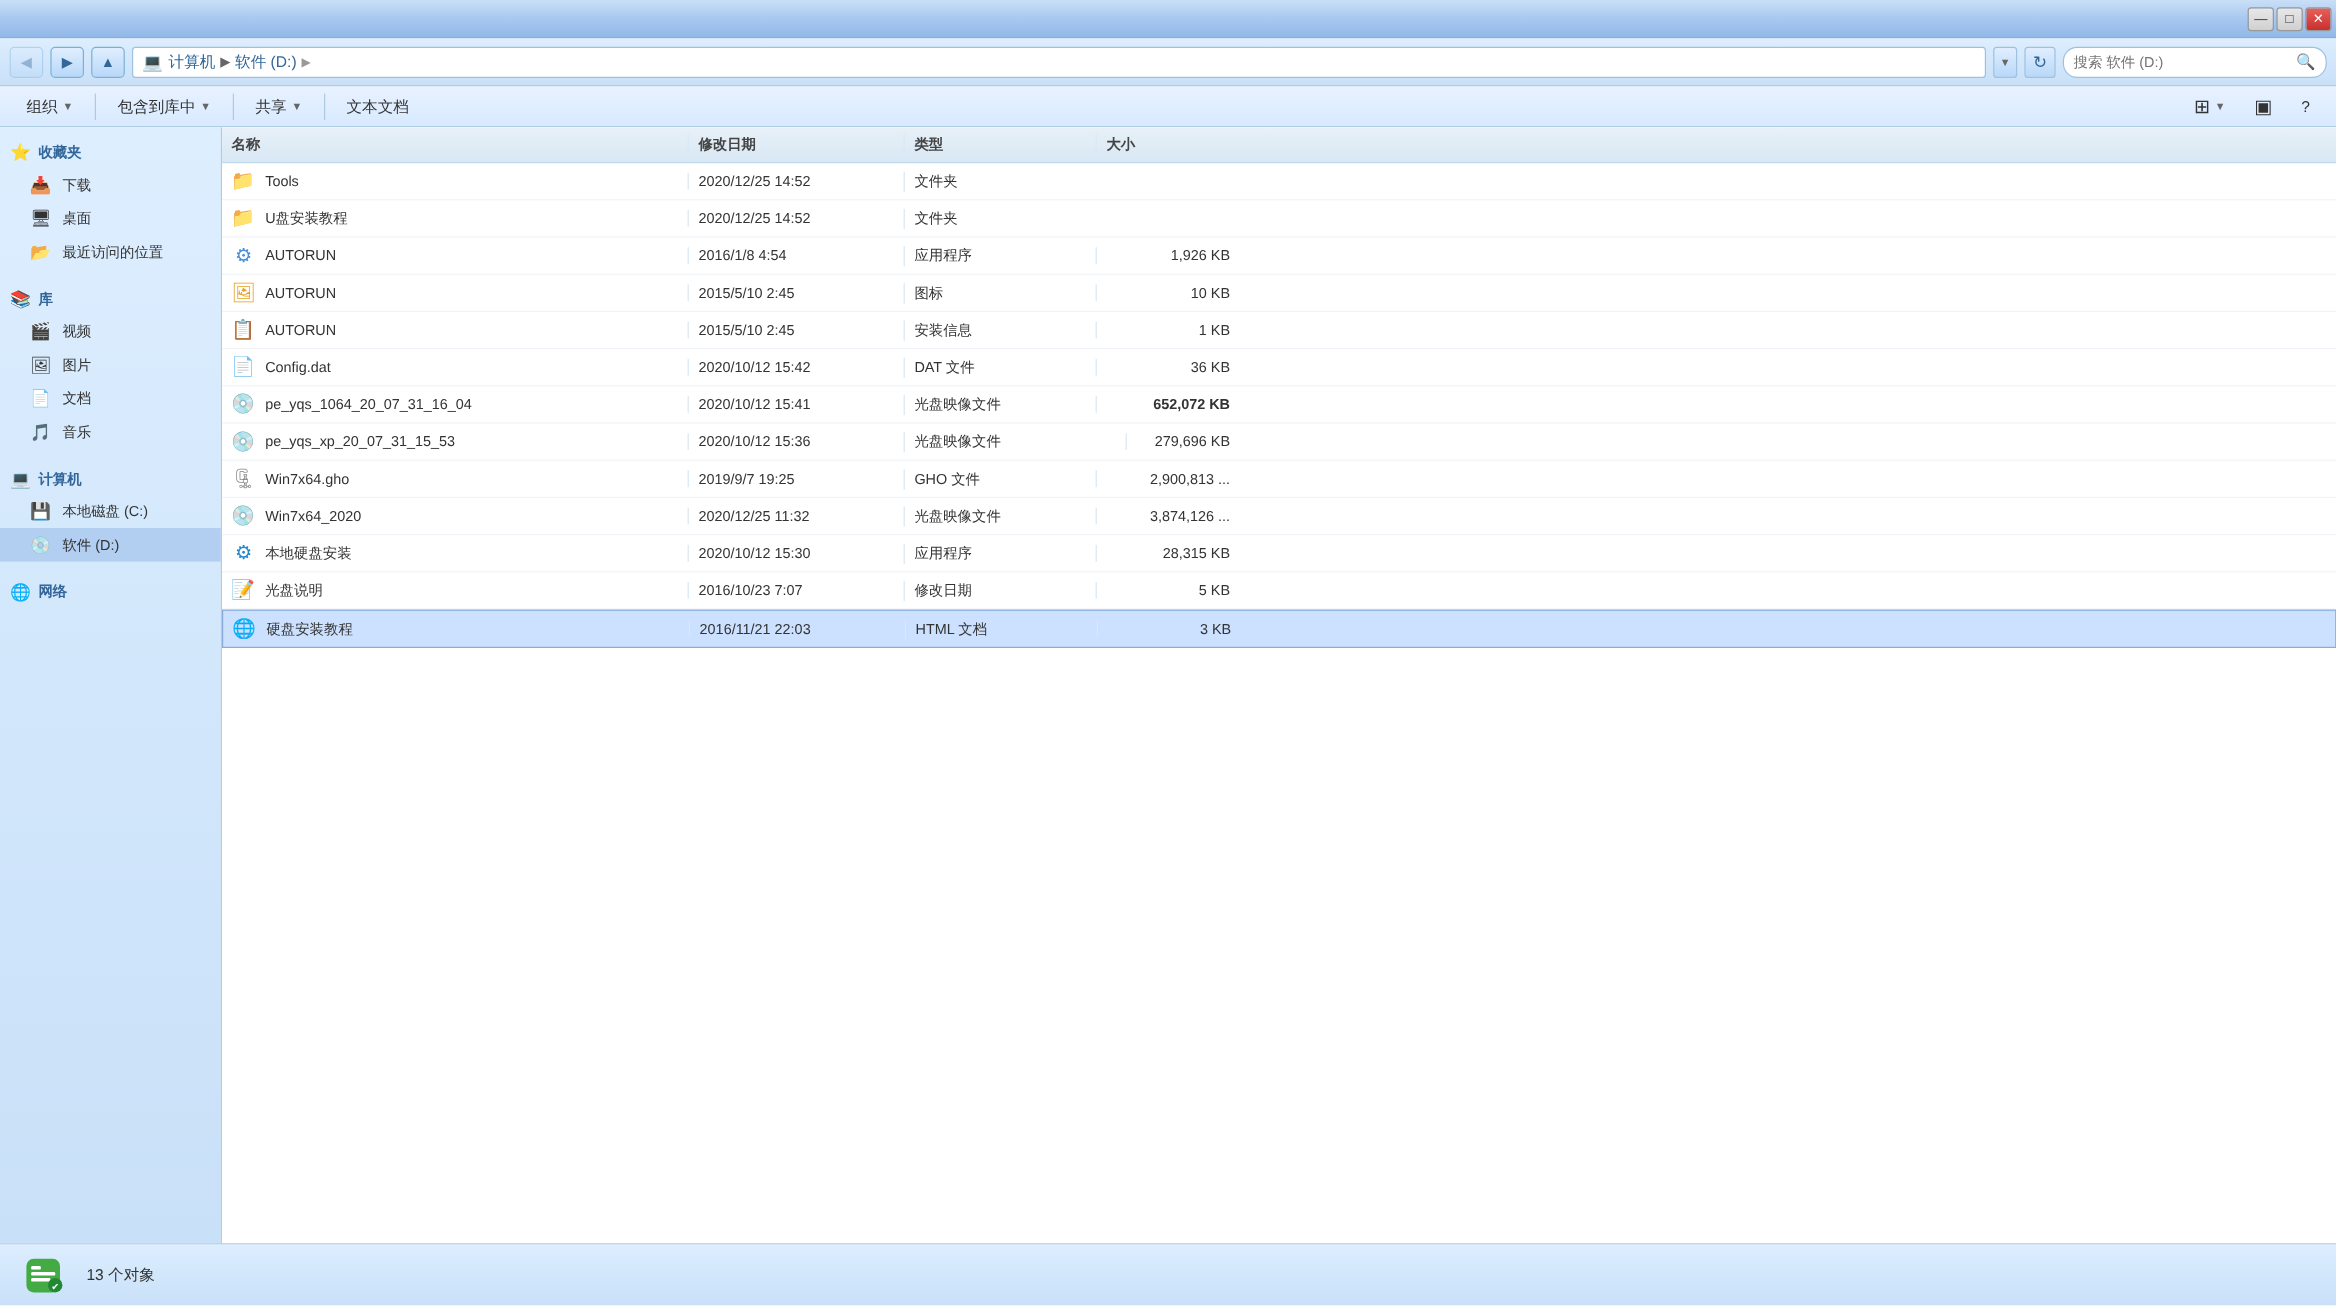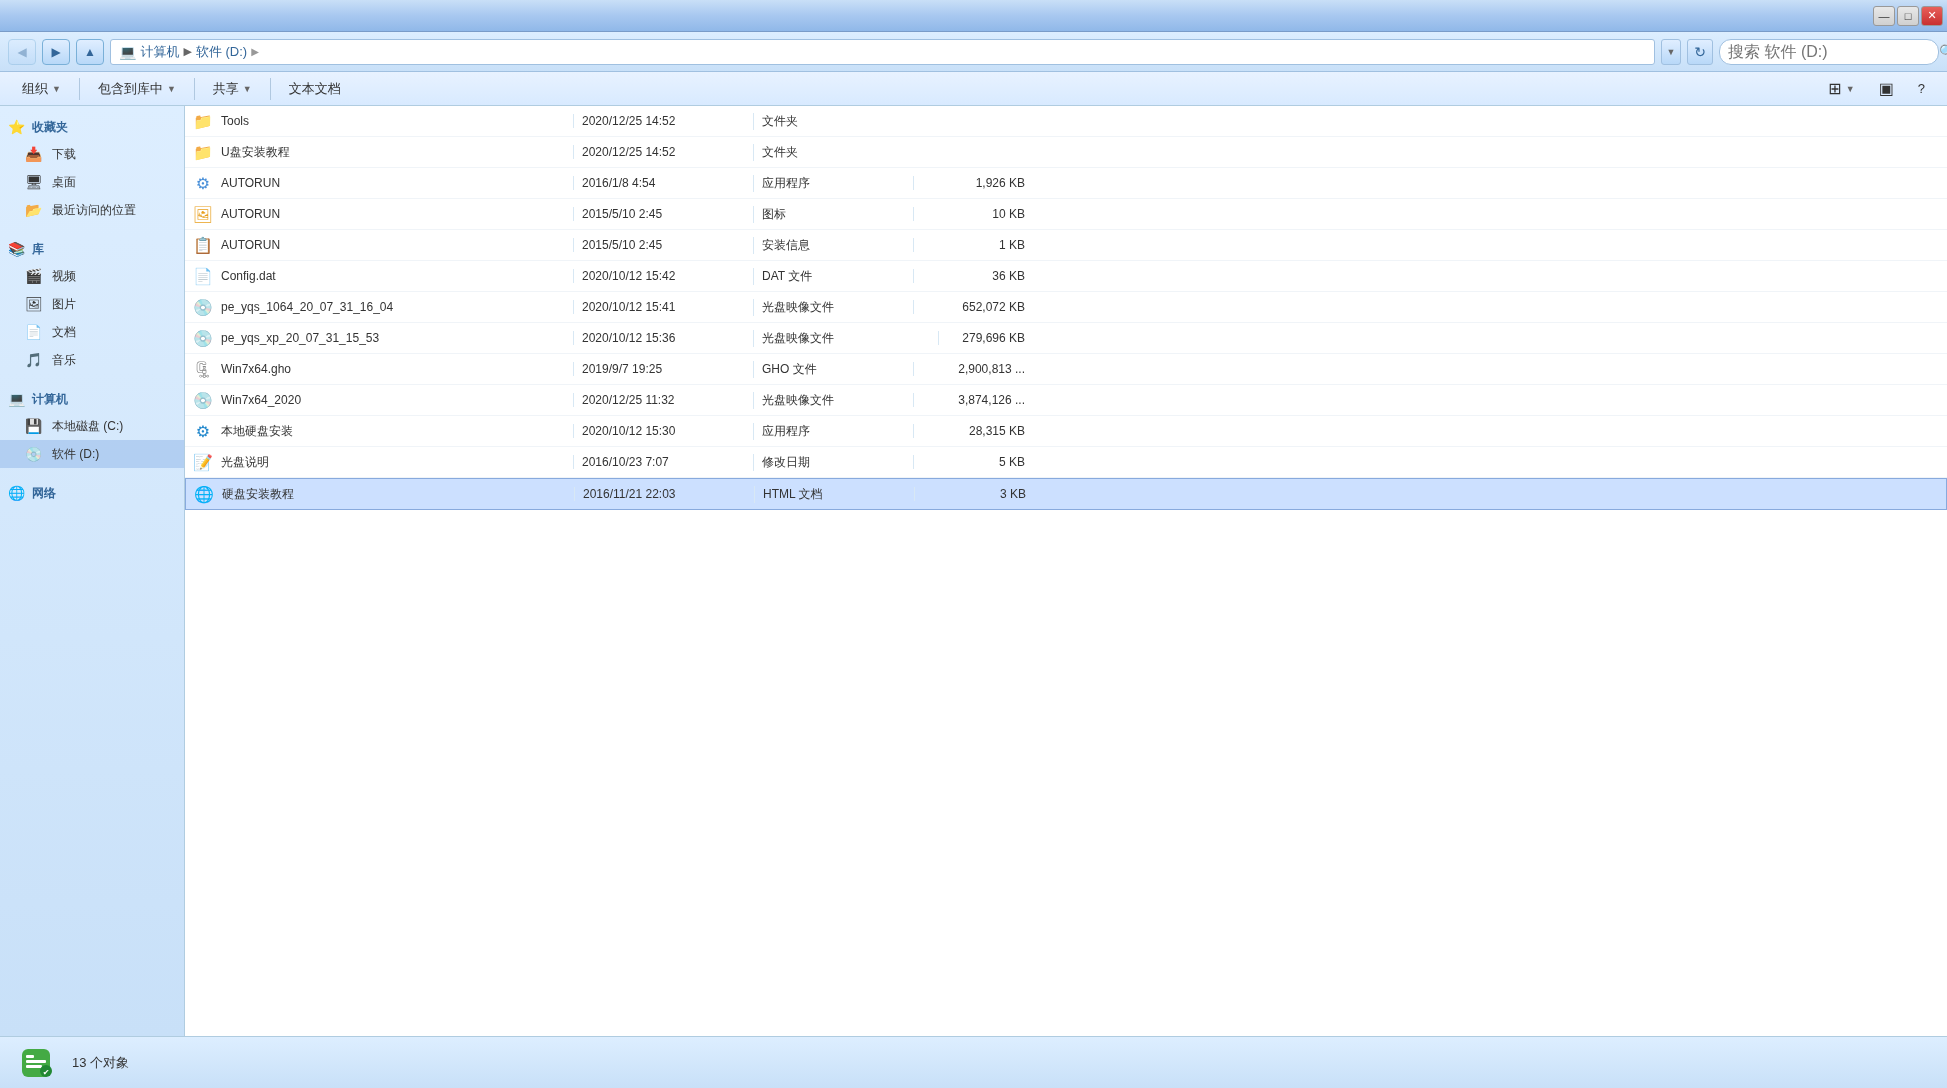--- a/index.html
+++ b/index.html
@@ -132,21 +132,21 @@
       border-radius: 12px;
       display: flex;
       align-items: center;
       padding: 0 8px;
       gap: 4px;
     }
     .search-input {
       border: none;
       outline: none;
       flex: 1;
-      font-size: 16px;
+      font-size: 12px;
       color: #999;
       background: transparent;
     }
     .search-icon {
       color: #666;
       font-size: 13px;
     }
 
     
     .toolbar {
@@ -465,20 +465,34 @@
     <div class="sidebar-section">
       <div class="sidebar-section-header">
         <span class="sidebar-section-icon">🌐</span>
         <span>网络</span>
       </div>
     </div>
   </div>
 
   <div class="file-area">
 
+    <div class="file-list-header">
+      <div class="col-header">
+        <span>名称</span>
+      </div>
+      <div class="col-header">
+        <span>修改日期</span>
+      </div>
+      <div class="col-header">
+        <span>类型</span>
+      </div>
+      <div class="col-header">
+        <span>大小</span>
+      </div>
+    </div>
 
     <div class="file-list-body" id="file-list-body">
     <div class="file-row">
     <div class="file-name-cell">
       <span class="file-icon folder-icon">📁</span>
       <span>Tools</span>
     </div>
     <div>2020/12/25 14:52</div>
     <div>文件夹</div>
     <div style="text-align:right; padding-right:8px;"></div>
@@ -528,21 +542,21 @@
     <div>DAT 文件</div>
     <div style="text-align:right; padding-right:8px;">36 KB</div>
   </div>
         <div class="file-row">
     <div class="file-name-cell">
       <span class="file-icon iso-icon">💿</span>
       <span>pe_yqs_1064_20_07_31_16_04</span>
     </div>
     <div>2020/10/12 15:41</div>
     <div>光盘映像文件</div>
-    <div style="text-align:right; padding-right:8px;">652,072 KB</div>
+    <div style="text-align:right; padding-right:8px;font-weight:bold;">652,072 KB</div>
   </div>
         <div class="file-row">
     <div class="file-name-cell">
       <span class="file-icon iso-icon">💿</span>
       <span>pe_yqs_xp_20_07_31_15_53</span>
     </div>
     <div>2020/10/12 15:36</div>
     <div>光盘映像文件</div>
     <div style="text-align:right; padding-right:8px;margin-left:25px;">279,696 KB</div>
   </div>

